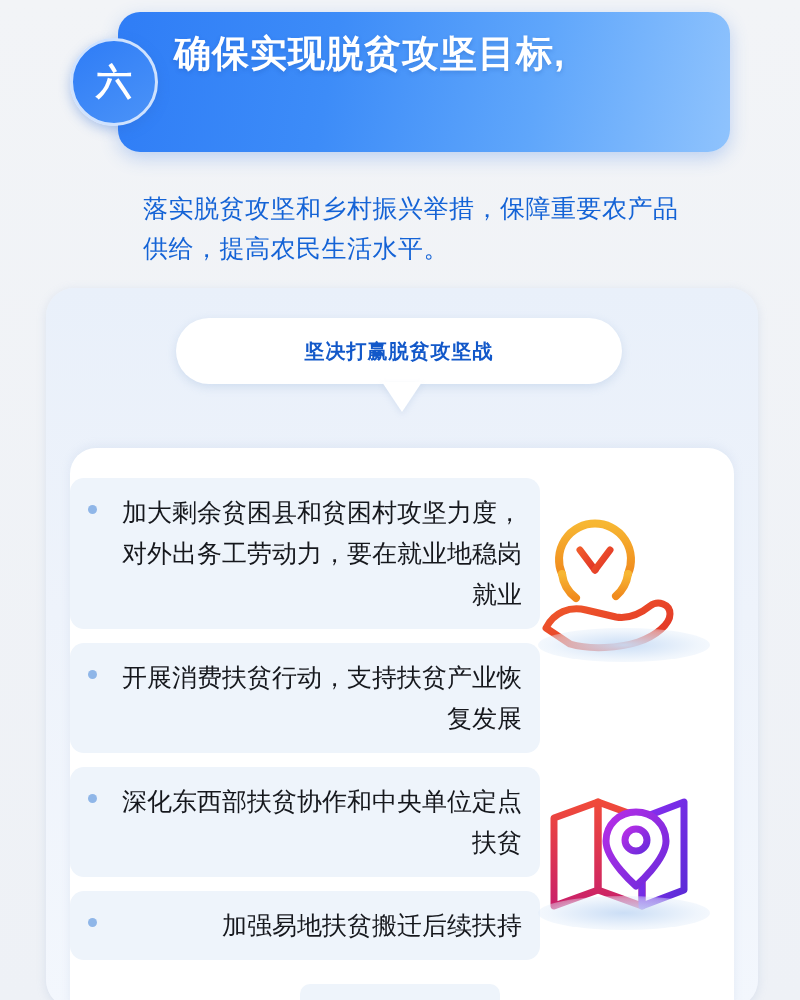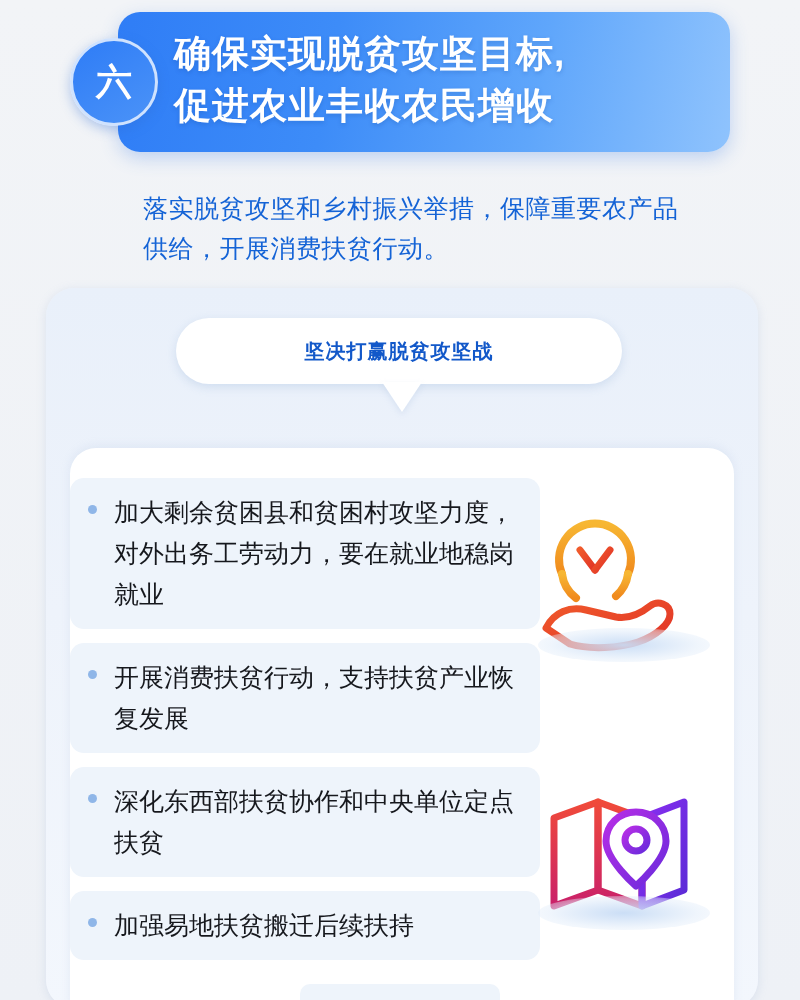--- a/index.html
+++ b/index.html
@@ -152,20 +152,21 @@
     background: #ffffff;
     box-shadow: 0 -2px 10px rgba(160, 185, 215, 0.18);
   }
 
   
   .bullet-list {
     position: absolute;
     top: 478px;
     left: 70px;
     width: 470px;
+    text-align: right;
   }
 
   .bullet-item {
     position: relative;
     margin: 0 0 14px 0;
     padding: 14px 18px 14px 44px;
     border-radius: 14px;
     background: #eef4fb;
     color: #16181d;
     font-size: 25px;
@@ -237,27 +238,26 @@
 </style>
 </head>
 <body>
 
 <div id="page">
 
   <div class="header-wrap">
     <div class="header-banner">
       <div class="header-text">
         <span class="header-line">确保实现脱贫攻坚目标,</span>
-        <span class="header-line">促进农业丰收农民增收</span>
       </div>
     </div>
     <div class="badge-number">六</div>
   </div>
 
-  <div class="subtitle">落实脱贫攻坚和乡村振兴举措，保障重要农产品供给，开展消费扶贫行动。</div>
+  <div class="subtitle">落实脱贫攻坚和乡村振兴举措，保障重要农产品供给，提高农民生活水平。</div>
 
   <div class="main-card"></div>
 
   <div class="section-pill">坚决打赢脱贫攻坚战</div>
   <div class="pill-tail"></div>
 
   <div class="inner-panel"></div>
 
   <div class="bullet-list">
     <div class="bullet-item">

